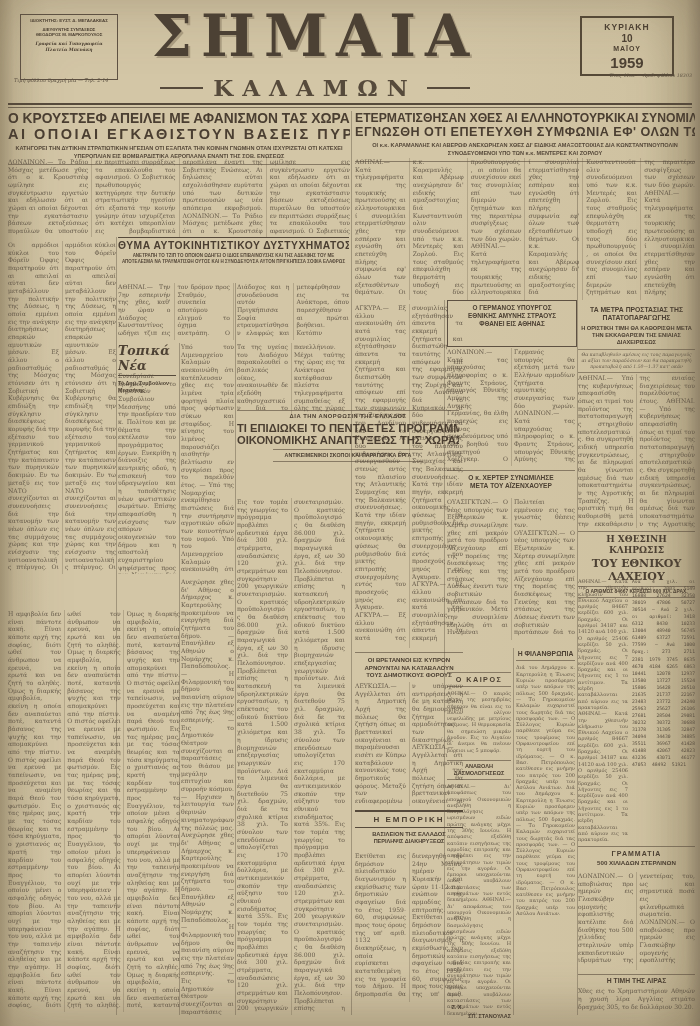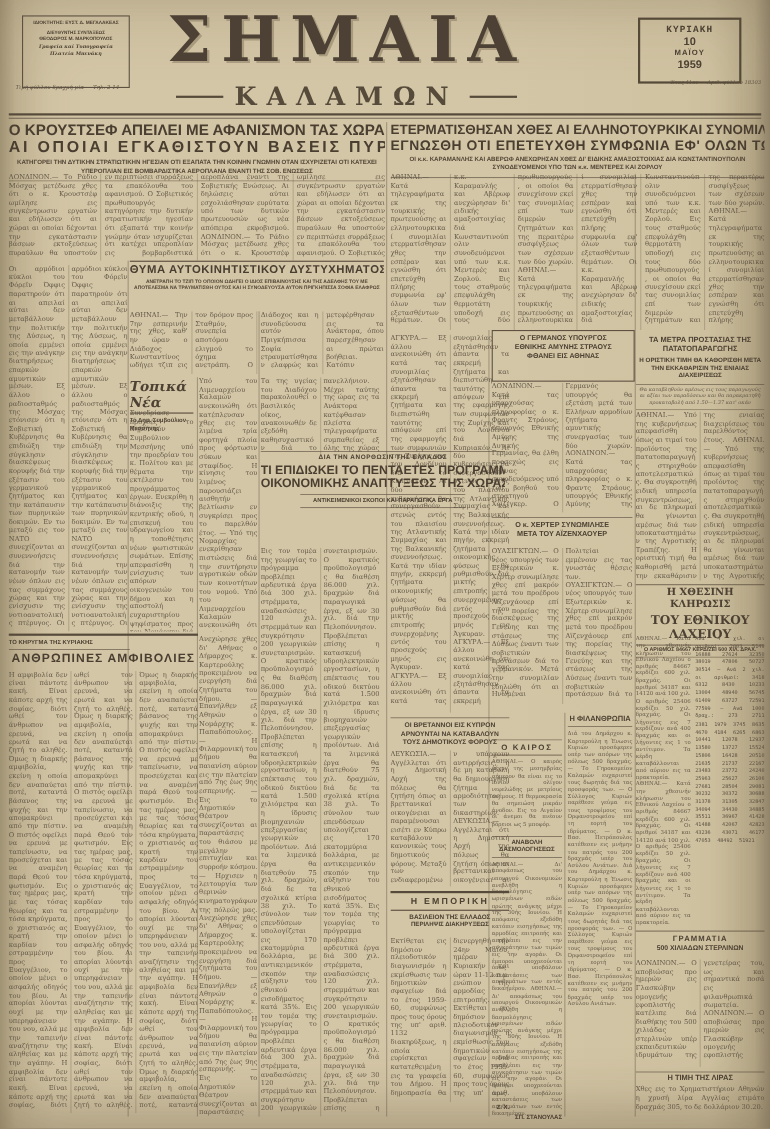--- a/index.html
+++ b/index.html
@@ -46,24 +46,24 @@
   <div class="blk" style="left:150px;top:6px;width:330px;text-align:center;">
     <div style="font-family:'DejaVu Serif',serif;font-weight:700;font-size:57px;letter-spacing:9px;color:#4c4134;text-shadow:2px 2px 0 rgba(138,123,98,.55);line-height:1.05;">ΣΗΜΑΙΑ</div>
   </div>
   <div class="blk" style="left:160px;top:74px;width:310px;display:flex;align-items:center;justify-content:center;gap:10px;">
     <span style="flex:1;border-top:2.5px solid #564a3b;"></span>
     <span style="font-family:'DejaVu Serif',serif;font-weight:700;font-size:23px;letter-spacing:9px;color:#564a3b;">ΚΑΛΑΜΩΝ</span>
     <span style="flex:1;border-top:2.5px solid #564a3b;"></span>
   </div>
 
   <div class="blk" style="left:580px;top:16px;width:90px;height:52px;border:2px solid #554937;text-align:center;padding-top:4px;">
-    <div class="sh" style="font-size:8.5px;letter-spacing:1px;font-family:Liberation Mono, monospace;">ΚΥΡΙΑΚΗ</div>
+    <div class="sh" style="font-size:8.5px;letter-spacing:1px;">ΚΥΡΙΑΚΗ</div>
     <div class="sh" style="font-size:10px;">10</div>
     <div class="sh" style="font-size:7px;letter-spacing:1px;">ΜΑΪΟΥ</div>
-    <div class="sh" style="font-size:10px;">1959</div>
+    <div class="sh" style="font-size:15px;">1959</div>
   </div>
   <div class="blk ital" style="left:546px;top:73px;width:146px;font-size:4.8px;color:#5d5243;text-align:right;">Έτος 41ον — Αριθ. φύλλου 18303</div>
 
   <div class="hheavy" style="left:8px;top:103px;width:684px;"></div>
   <div class="hrule" style="left:8px;top:107px;width:684px;"></div>
 
   <div class="blk" style="left:8px;top:111px;width:342px;">
     <div class="hl" style="font-size:13.8px;">Ο ΚΡΟΥΣΤΣΕΦ ΑΠΕΙΛΕΙ ΜΕ ΑΦΑΝΙΣΜΟΝ ΤΑΣ ΧΩΡΑΣ</div>
     <div class="hl" style="font-size:14.5px;letter-spacing:2.5px;">ΑΙ ΟΠΟΙΑΙ ΕΓΚΑΘΙΣΤΟΥΝ ΒΑΣΕΙΣ ΠΥΡΑΥΛΩΝ</div>
     <div class="deck" style="margin-top:3px;border-bottom:1px solid rgba(86,74,59,.6);padding-bottom:3px;">ΚΑΤΗΓΟΡΕΙ ΤΗΝ ΔΥΤΙΚΗΝ ΣΤΡΑΤΙΩΤΙΚΗΝ ΗΓΕΣΙΑΝ ΟΤΙ ΕΞΑΠΑΤΑ ΤΗΝ ΚΟΙΝΗΝ ΓΝΩΜΗΝ ΟΤΑΝ ΙΣΧΥΡΙΖΕΤΑΙ ΟΤΙ ΚΑΤΕΧΕΙ ΥΠΕΡΟΠΛΙΑΝ ΕΙΣ ΒΟΜΒΑΡΔΙΣΤΙΚΑ ΑΕΡΟΠΛΑΝΑ ΕΝΑΝΤΙ ΤΗΣ ΣΟΒ. ΕΝΩΣΕΩΣ</div>
@@ -87,24 +87,20 @@
   <div class="blk bt c2" style="left:237px;top:343px;width:108px;height:72px;">Τα της υγείας του Διαδόχου παρακολουθεί ο βασιλικός οίκος, ανακοινωθέν δε εξεδόθη καθησυχαστικόν διά το πανελλήνιον. Μέχρι ταύτης της ώρας εις τα Ανάκτορα κατέφθασαν πλείστα τηλεγραφήματα συμπαθείας εξ όλης της χώρας και εκ του εξωτερικού. Αι εφημερίδες αφιερώνουν εκτενή σχόλια εις το γεγονός και εύχονται ταχείαν ανάρρωσιν.  Τα της υγείας του Διαδόχου παρακολουθεί ο βασιλικός οίκος, ανακοινωθέν δε εξεδόθη καθησυχαστικόν διά το πανελλήνιον. Μέχρι ταύτης της ώρας εις τα Ανάκτορα κατέφθασαν πλείστα τηλεγραφήματα συμπαθείας εξ όλης της χώρας και εκ του εξωτερικού. Αι εφημερίδες αφιερώνουν εκτενή σχόλια εις το γεγονός και εύχονται ταχείαν ανάρρωσιν.</div>
 
   <div class="blk" style="left:118px;top:343px;width:58px;">
     <div style="font-family:'DejaVu Serif',serif;font-style:italic;font-weight:700;font-size:12.5px;color:#4d4133;border-bottom:1.5px solid #564a3b;padding-bottom:2px;">Τοπικά Νέα</div>
     <div class="sh" style="font-size:5.4px;margin-top:4px;text-align:left;">Τό Δημ. Συμβούλιον Μεσσήνης</div>
   </div>
   <div class="blk bt" style="left:118px;top:372px;width:58px;height:202px;">Συνεδρίασε προχθές το Δημοτικόν Συμβούλιον Μεσσήνης υπό την προεδρίαν του κ. Πολίτου και με θέματα την εκτέλεσιν του προγράμματος έργων. Ενεκρίθη η διάνοιξις της κεντρικής οδού, η επισκευή του υδραγωγείου και η τοποθέτησις νέων φωτιστικών σωμάτων. Επίσης απεφασίσθη η ενίσχυσις των απόρων οικογενειών του δήμου και η αποστολή ευχαριστηρίου ψηφίσματος προς τον Νομάρχην διά το ενδιαφέρον του.  Συνεδρίασε προχθές το Δημοτικόν Συμβούλιον Μεσσήνης υπό την προεδρίαν του κ. Πολίτου και με θέματα την εκτέλεσιν του προγράμματος έργων. Ενεκρίθη η διάνοιξις της κεντρικής οδού, η επισκευή του υδραγωγείου και η τοποθέτησις νέων φωτιστικών σωμάτων. Επίσης απεφασίσθη η ενίσχυσις των απόρων οικογενειών του δήμου και η αποστολή ευχαριστηρίου ψηφίσματος προς τον Νομάρχην διά το ενδιαφέρον του.</div>
   <div class="blk bt" style="left:181px;top:343px;width:53px;height:231px;">Υπό του Λιμεναρχείου Καλαμών ανεκοινώθη ότι κατέπλευσαν χθες εις τον λιμένα τρία φορτηγά πλοία προς φόρτωσιν σύκων και σταφίδος. Η κίνησις του λιμένος παρουσιάζει αισθητήν βελτίωσιν εν συγκρίσει προς το παρελθόν έτος. — Υπό της Νομαρχίας ενεκρίθησαν πιστώσεις διά την συντήρησιν αγροτικών οδών των κοινοτήτων του νομού.  Υπό του Λιμεναρχείου Καλαμών ανεκοινώθη ότι κατέπλευσαν χθες εις τον λιμένα τρία φορτηγά πλοία προς φόρτωσιν σύκων και σταφίδος. Η κίνησις του λιμένος παρουσιάζει αισθητήν βελτίωσιν εν συγκρίσει προς το παρελθόν έτος. — Υπό της Νομαρχίας ενεκρίθησαν πιστώσεις διά την συντήρησιν αγροτικών οδών των κοινοτήτων του νομού.</div>
   <div class="blk bt" style="left:181px;top:578px;width:53px;height:437px;">Ανεχώρησε χθες δι' Αθήνας ο Δήμαρχος κ. Καρτερούλης προκειμένου να ενεργήση διά ζητήματα του δήμου. — Επανήλθεν εξ Αθηνών ο Νομάρχης κ. Παπαδόπουλος. — Η Φιλαρμονική του δήμου θα παιανίση αύριον εις την πλατείαν από 7ης έως 9ης εσπερινής. — Εις το Δημοτικόν Θέατρον συνεχίζονται αι παραστάσεις του θιάσου με μεγάλην επιτυχίαν και συρροήν κόσμου. — Ηρχισεν η λειτουργία των θερινών κινηματογράφων της πόλεώς μας.  Ανεχώρησε χθες δι' Αθήνας ο Δήμαρχος κ. Καρτερούλης προκειμένου να ενεργήση διά ζητήματα του δήμου. — Επανήλθεν εξ Αθηνών ο Νομάρχης κ. Παπαδόπουλος. — Η Φιλαρμονική του δήμου θα παιανίση αύριον εις την πλατείαν από 7ης έως 9ης εσπερινής. — Εις το Δημοτικόν Θέατρον συνεχίζονται αι παραστάσεις του θιάσου με μεγάλην επιτυχίαν και συρροήν κόσμου. — Ηρχισεν η λειτουργία των θερινών κινηματογράφων της πόλεώς μας.  Ανεχώρησε χθες δι' Αθήνας ο Δήμαρχος κ. Καρτερούλης προκειμένου να ενεργήση διά ζητήματα του δήμου. — Επανήλθεν εξ Αθηνών ο Νομάρχης κ. Παπαδόπουλος. — Η Φιλαρμονική του δήμου θα παιανίση αύριον εις την πλατείαν από 7ης έως 9ης εσπερινής. — Εις το Δημοτικόν Θέατρον συνεχίζονται αι παραστάσεις του θιάσου με μεγάλην επιτυχίαν και συρροήν κόσμου. — Ηρχισεν η λειτουργία των θερινών κινηματογράφων της πόλεώς μας.</div>
 
-  <div class="blk" style="left:8px;top:576px;width:172px;border-top:2px solid #564a3b;padding-top:3px;">
-    <div class="sh" style="font-size:5.4px;text-align:left;border-bottom:1px solid rgba(86,74,59,.6);padding-bottom:2px;width:110px;">ΤΟ ΚΗΡΥΓΜΑ ΤΗΣ ΚΥΡΙΑΚΗΣ</div>
-    <div class="hl" style="font-size:11px;letter-spacing:1px;margin-top:2px;">ΑΝΘΡΩΠΙΝΕΣ ΑΜΦΙΒΟΛΙΕΣ</div>
-  </div>
   <div class="blk bt c3" style="left:8px;top:610px;width:172px;height:402px;">Η αμφιβολία δεν είναι πάντοτε κακή. Είναι κάποτε αρχή της σοφίας, διότι ωθεί τον άνθρωπον να ερευνά, να ερωτά και να ζητή το αληθές. Όμως η διαρκής αμφιβολία, εκείνη η οποία δεν αναπαύεται ποτέ, καταντά βάσανος της ψυχής και την απομακρύνει από την πίστιν. Ο πιστός οφείλει να ερευνά με ταπείνωσιν, να προσεύχεται και να αναμένη παρά Θεού τον φωτισμόν. Εις τας ημέρας μας, με τας τόσας θεωρίας και τα τόσα κηρύγματα, ο χριστιανός ας κρατή την καρδίαν του εστραμμένην προς το Ευαγγέλιον, το οποίον μένει ο ασφαλής οδηγός του βίου. Αι απορίαι λύονται ουχί με την υπερηφάνειαν του νου, αλλά με την ταπεινήν αναζήτησιν της αληθείας και με την αγάπην.  Η αμφιβολία δεν είναι πάντοτε κακή. Είναι κάποτε αρχή της σοφίας, διότι ωθεί τον άνθρωπον να ερευνά, να ερωτά και να ζητή το αληθές. Όμως η διαρκής αμφιβολία, εκείνη η οποία δεν αναπαύεται ποτέ, καταντά βάσανος της ψυχής και την απομακρύνει από την πίστιν. Ο πιστός οφείλει να ερευνά με ταπείνωσιν, να προσεύχεται και να αναμένη παρά Θεού τον φωτισμόν. Εις τας ημέρας μας, με τας τόσας θεωρίας και τα τόσα κηρύγματα, ο χριστιανός ας κρατή την καρδίαν του εστραμμένην προς το Ευαγγέλιον, το οποίον μένει ο ασφαλής οδηγός του βίου. Αι απορίαι λύονται ουχί με την υπερηφάνειαν του νου, αλλά με την ταπεινήν αναζήτησιν της αληθείας και με την αγάπην.  Η αμφιβολία δεν είναι πάντοτε κακή. Είναι κάποτε αρχή της σοφίας, διότι ωθεί τον άνθρωπον να ερευνά, να ερωτά και να ζητή το αληθές. Όμως η διαρκής αμφιβολία, εκείνη η οποία δεν αναπαύεται ποτέ, καταντά βάσανος της ψυχής και την απομακρύνει από την πίστιν. Ο πιστός οφείλει να ερευνά με ταπείνωσιν, να προσεύχεται και να αναμένη παρά Θεού τον φωτισμόν. Εις τας ημέρας μας, με τας τόσας θεωρίας και τα τόσα κηρύγματα, ο χριστιανός ας κρατή την καρδίαν του εστραμμένην προς το Ευαγγέλιον, το οποίον μένει ο ασφαλής οδηγός του βίου. Αι απορίαι λύονται ουχί με την υπερηφάνειαν του νου, αλλά με την ταπεινήν αναζήτησιν της αληθείας και με την αγάπην.  Η αμφιβολία δεν είναι πάντοτε κακή. Είναι κάποτε αρχή της σοφίας, διότι ωθεί τον άνθρωπον να ερευνά, να ερωτά και να ζητή το αληθές. Όμως η διαρκής αμφιβολία, εκείνη η οποία δεν αναπαύεται ποτέ, καταντά βάσανος της ψυχής και την απομακρύνει από την πίστιν. Ο πιστός οφείλει να ερευνά με ταπείνωσιν, να προσεύχεται και να αναμένη παρά Θεού τον φωτισμόν. Εις τας ημέρας μας, με τας τόσας θεωρίας και τα τόσα κηρύγματα, ο χριστιανός ας κρατή την καρδίαν του εστραμμένην προς το Ευαγγέλιον, το οποίον μένει ο ασφαλής οδηγός του βίου. Αι απορίαι λύονται ουχί με την υπερηφάνειαν του νου, αλλά με την ταπεινήν αναζήτησιν της αληθείας και με την αγάπην.</div>
 
   <div class="blk" style="left:237px;top:410px;width:222px;border-top:1px solid rgba(86,74,59,.6);padding-top:2px;">
     <div class="sh" style="font-size:5.8px;letter-spacing:.5px;">ΔΙΑ ΤΗΝ ΑΝΟΡΘΩΣΙΝ ΤΗΣ ΕΛΛΑΔΟΣ</div>
     <div class="hl" style="font-size:11.2px;margin-top:2px;">ΤΙ ΕΠΙΔΙΩΚΕΙ ΤΟ ΠΕΝΤΑΕΤΕΣ ΠΡΟΓΡΑΜΜΑ</div>
     <div class="hl" style="font-size:11.2px;">ΟΙΚΟΝΟΜΙΚΗΣ ΑΝΑΠΤΥΞΕΩΣ ΤΗΣ ΧΩΡΑΣ ΜΑΣ</div>
     <div class="sh" style="font-size:5.3px;margin-top:3px;border-top:1px solid rgba(86,74,59,.6);border-bottom:1px solid rgba(86,74,59,.6);padding:2px 0;width:150px;margin-left:36px;">ΑΝΤΙΚΕΙΜΕΝΙΚΟΙ ΣΚΟΠΟΙ ΚΑΙ ΠΑΡΑΓΩΓΙΚΑ ΕΡΓΑ</div>
   </div>
   <div class="blk bt c2" style="left:237px;top:498px;width:108px;height:517px;">Εις τον τομέα της γεωργίας το πρόγραμμα προβλέπει αρδευτικά έργα διά 300 χιλ. στρέμματα, αναδασώσεις 120 χιλ. στρεμμάτων και συγκρότησιν 200 γεωργικών συνεταιρισμών. Ο κρατικός προϋπολογισμός θα διαθέση 86.000 χιλ. δραχμών διά παραγωγικά έργα, εξ ων 30 χιλ. διά την Πελοπόννησον. Προβλέπεται επίσης η κατασκευή υδροηλεκτρικών εργοστασίων, η επέκτασις του οδικού δικτύου κατά 1.500 χιλιόμετρα και η ίδρυσις βιομηχανιών επεξεργασίας γεωργικών προϊόντων. Διά τα λιμενικά έργα θα διατεθούν 75 χιλ. δραχμών, διά δε τα σχολικά κτίρια 38 χιλ. Το σύνολον των επενδύσεων υπολογίζεται εις 170 εκατομμύρια δολλάρια, με αντικειμενικόν σκοπόν την αύξησιν του εθνικού εισοδήματος κατά 35%.  Εις τον τομέα της γεωργίας το πρόγραμμα προβλέπει αρδευτικά έργα διά 300 χιλ. στρέμματα, αναδασώσεις 120 χιλ. στρεμμάτων και συγκρότησιν 200 γεωργικών συνεταιρισμών. Ο κρατικός προϋπολογισμός θα διαθέση 86.000 χιλ. δραχμών διά παραγωγικά έργα, εξ ων 30 χιλ. διά την Πελοπόννησον. Προβλέπεται επίσης η κατασκευή υδροηλεκτρικών εργοστασίων, η επέκτασις του οδικού δικτύου κατά 1.500 χιλιόμετρα και η ίδρυσις βιομηχανιών επεξεργασίας γεωργικών προϊόντων. Διά τα λιμενικά έργα θα διατεθούν 75 χιλ. δραχμών, διά δε τα σχολικά κτίρια 38 χιλ. Το σύνολον των επενδύσεων υπολογίζεται εις 170 εκατομμύρια δολλάρια, με αντικειμενικόν σκοπόν την αύξησιν του εθνικού εισοδήματος κατά 35%.  Εις τον τομέα της γεωργίας το πρόγραμμα προβλέπει αρδευτικά έργα διά 300 χιλ. στρέμματα, αναδασώσεις 120 χιλ. στρεμμάτων και συγκρότησιν 200 γεωργικών συνεταιρισμών. Ο κρατικός προϋπολογισμός θα διαθέση 86.000 χιλ. δραχμών διά παραγωγικά έργα, εξ ων 30 χιλ. διά την Πελοπόννησον. Προβλέπεται επίσης η κατασκευή υδροηλεκτρικών εργοστασίων, η επέκτασις του οδικού δικτύου κατά 1.500 χιλιόμετρα και η ίδρυσις βιομηχανιών επεξεργασίας γεωργικών προϊόντων. Διά τα λιμενικά έργα θα διατεθούν 75 χιλ. δραχμών, διά δε τα σχολικά κτίρια 38 χιλ. Το σύνολον των επενδύσεων υπολογίζεται εις 170 εκατομμύρια δολλάρια, με αντικειμενικόν σκοπόν την αύξησιν του εθνικού εισοδήματος κατά 35%.  Εις τον τομέα της γεωργίας το πρόγραμμα προβλέπει αρδευτικά έργα διά 300 χιλ. στρέμματα, αναδασώσεις 120 χιλ. στρεμμάτων και συγκρότησιν 200 γεωργικών συνεταιρισμών. Ο κρατικός προϋπολογισμός θα διαθέση 86.000 χιλ. δραχμών διά παραγωγικά έργα, εξ ων 30 χιλ. διά την Πελοπόννησον. Προβλέπεται επίσης η κατασκευή υδροηλεκτρικών εργοστασίων, η επέκτασις του οδικού δικτύου κατά 1.500 χιλιόμετρα και η ίδρυσις βιομηχανιών επεξεργασίας γεωργικών προϊόντων. Διά τα λιμενικά έργα θα διατεθούν 75 χιλ. δραχμών, διά δε τα σχολικά κτίρια 38 χιλ. Το σύνολον των επενδύσεων υπολογίζεται εις 170 εκατομμύρια δολλάρια, με αντικειμενικόν σκοπόν την αύξησιν του εθνικού εισοδήματος κατά 35%.</div>
 

